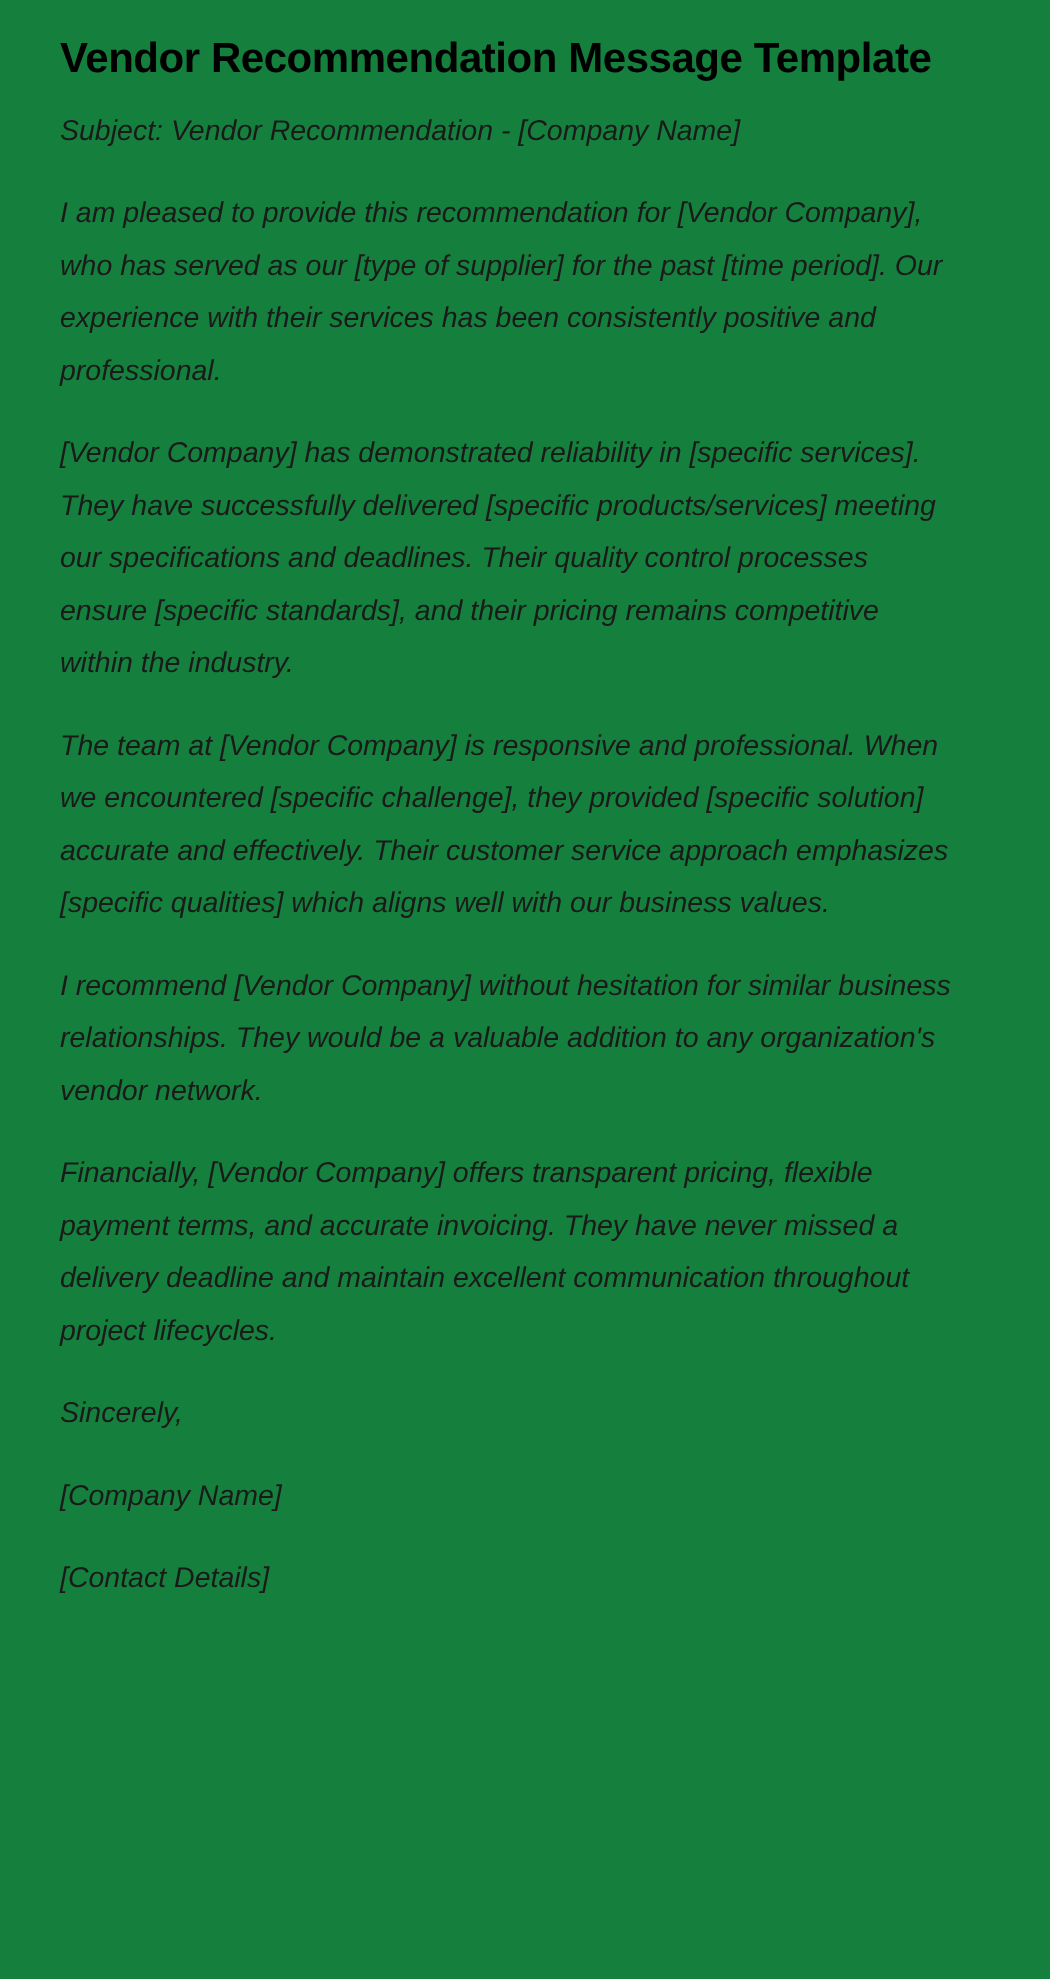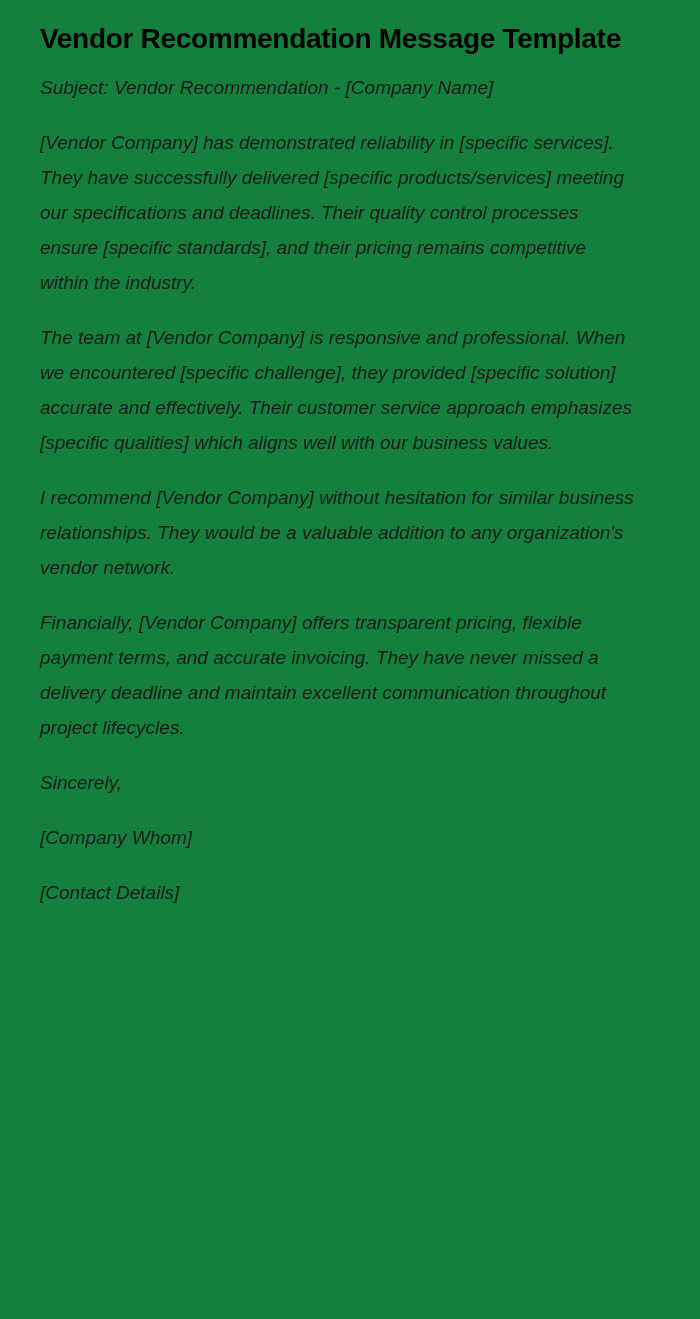--- a/index.html
+++ b/index.html
@@ -40,29 +40,30 @@
 </style>
 </head>
 <body>
 
 <main class="doc">
   <h1 class="doc-title">Vendor Recommendation Message Template</h1>
 
   <p>Subject: Vendor Recommendation - [Company Name]</p>
 
 
+  <p>I am pleased to provide this recommendation for [Vendor Company], who has served as our [type of supplier] for the past [time period]. Our experience with their services has been consistently positive and professional.</p>
 
   <p>[Vendor Company] has demonstrated reliability in [specific services]. They have successfully delivered [specific products/services] meeting our specifications and deadlines. Their quality control processes ensure [specific standards], and their pricing remains competitive within the industry.</p>
 
   <p>The team at [Vendor Company] is responsive and professional. When we encountered [specific challenge], they provided [specific solution] accurate and effectively. Their customer service approach emphasizes [specific qualities] which aligns well with our business values.</p>
 
   <p>I recommend [Vendor Company] without hesitation for similar business relationships. They would be a valuable addition to any organization's vendor network.</p>
 
   <p>Financially, [Vendor Company] offers transparent pricing, flexible payment terms, and accurate invoicing. They have never missed a delivery deadline and maintain excellent communication throughout project lifecycles.</p>
 
   <p>Sincerely,</p>
 
 
 
-  <p>[Company Whom]</p>
+  <p>[Company Name]</p>
 
   <p>[Contact Details]</p>
 </main>
 
 </body></html>

